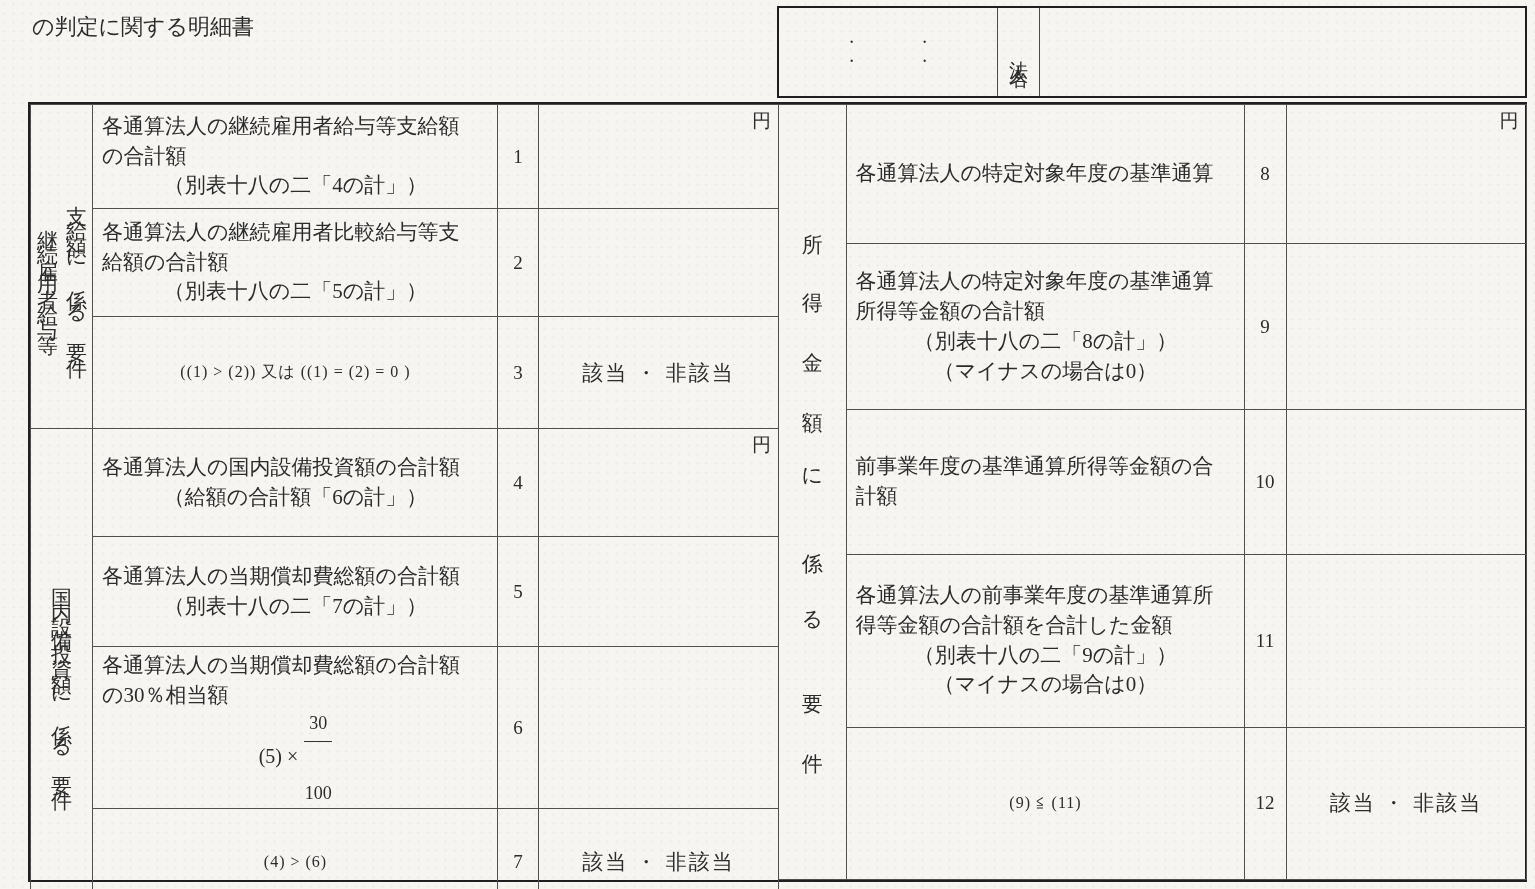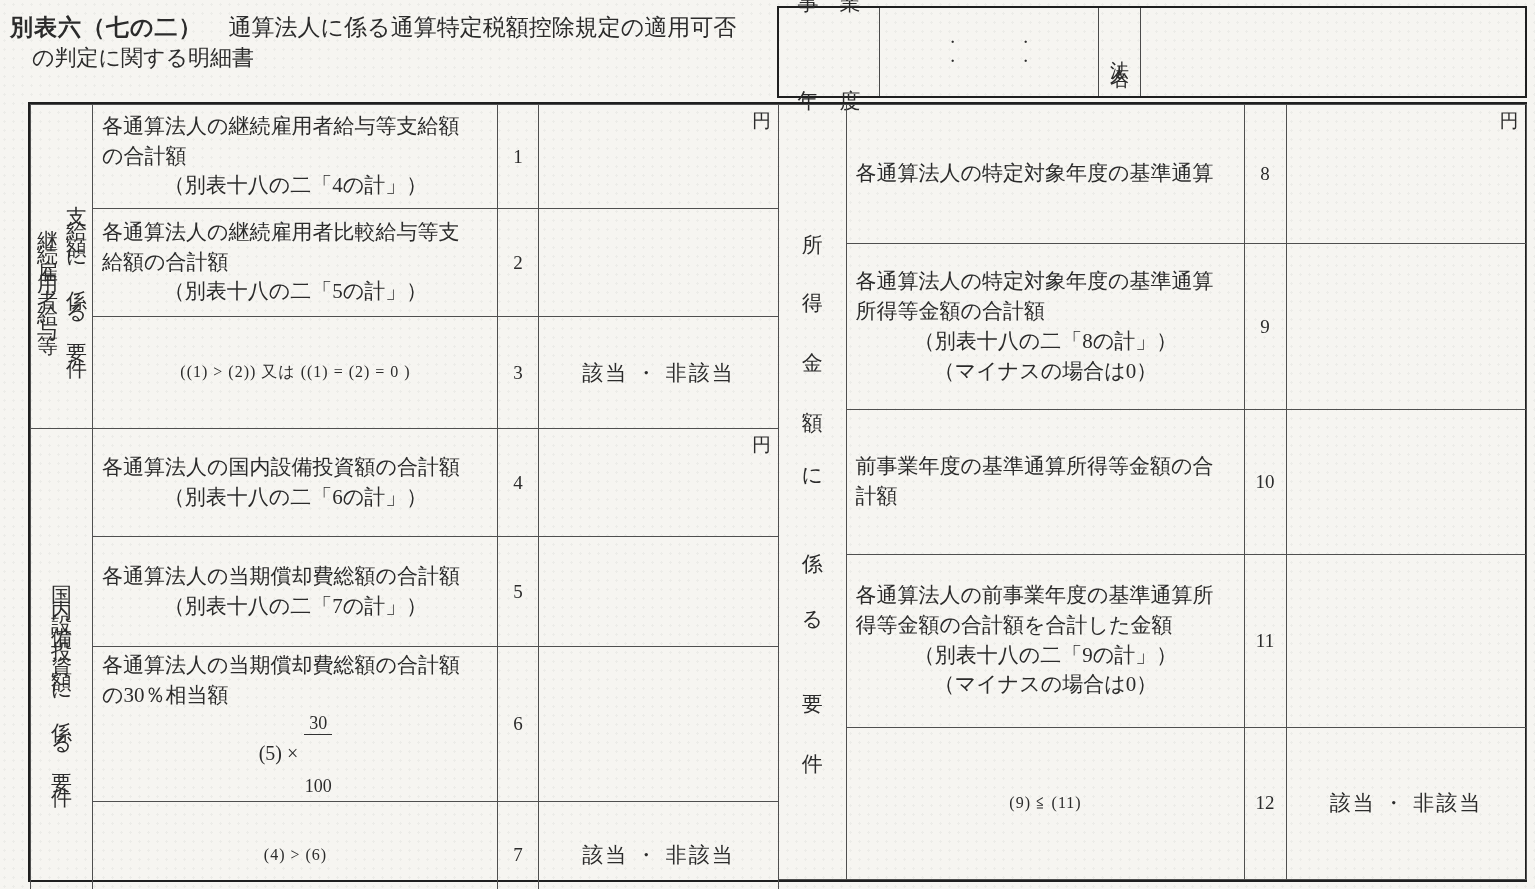--- a/index.html
+++ b/index.html
@@ -38,44 +38,35 @@
   .vlabel{margin:0 auto;text-orientation:upright;font-size:21px;color:#2b2b2b;}
   .vl-two{writing-mode:vertical-lr;letter-spacing:15px;line-height:29px;padding-top:12px;height:300px;}
   .vl-one{writing-mode:vertical-rl;letter-spacing:14px;padding-top:16px;height:420px;}
   .vl-one-r{writing-mode:vertical-rl;letter-spacing:59px;padding-top:28px;height:740px;}
   .desc{padding:4px 8px 4px 9px;font-size:21px;line-height:1.42;font-family:Liberation Serif, serif;}
   .dline{text-align:left;}
   .ref{text-align:center;}
   .formula{text-align:center;font-size:16px;letter-spacing:1px;}
   .fracline{text-align:center;font-size:20px;margin-top:2px;}
   .frac{display:inline-block;vertical-align:middle;text-align:center;font-size:18px;line-height:1.15;margin-left:6px;}
-  .fnum{display:block;border-bottom:1.5px solid #333;padding:0 5px 1px;}
+  .fnum{display:block;border-bottom:1.5px solid #333;padding:0 5px 8px;}
   .fden{display:block;padding-top:1px;margin-top:40px;}
   .numcell{text-align:center;font-size:19px;}
   .valcell{position:relative;}
   .unit{position:absolute;top:3px;right:7px;font-size:19px;}
   .judge{text-align:center;font-size:21px;letter-spacing:2px;}
 </style>
 </head>
 <body>
 
 <div class="title">
-  <div class="t1">
-    <span class="form-no">別表六（七の二）</span><span>通算法人に係る通算特定税額控除規定の適用可否</span>
-  </div>
   <div class="t2">の判定に関する明細書</div>
 </div>
 
 <div class="headbox">
-  <div class="hcell hc-bizyear">
-    <div class="bizyear">
-      <div>事　業</div>
-      <div>年　度</div>
-    </div>
-  </div>
   <div class="hcell hc-dates">
     <div class="dotrow">
       <span>・</span>
       <span>・</span>
     </div>
     <div class="dotrow">
       <span>・</span>
       <span>・</span>
     </div>
   </div>
@@ -123,21 +114,21 @@
           <td class="valcell">
             <div class="judge">該当 ・ 非該当</div>
           </td>
         </tr>
         <tr style="height: 108px;">
           <td class="label-cell" rowspan="4">
             <div class="vlabel vl-one">国内設備投資額に係る要件</div>
           </td>
           <td class="desc">
             <div class="dline">各通算法人の国内設備投資額の合計額</div>
-            <div class="ref">（別表十八の二「6の計」）</div>
+            <div class="ref">（給額の合計額「6の計」）</div>
           </td>
           <td class="numcell">4</td>
           <td class="valcell"><span class="unit">円</span><span></span></td>
         </tr>
         <tr style="height: 110px;">
           <td class="desc">
             <div class="dline">各通算法人の当期償却費総額の合計額</div>
             <div class="ref">（別表十八の二「7の計」）</div>
           </td>
           <td class="numcell">5</td>

